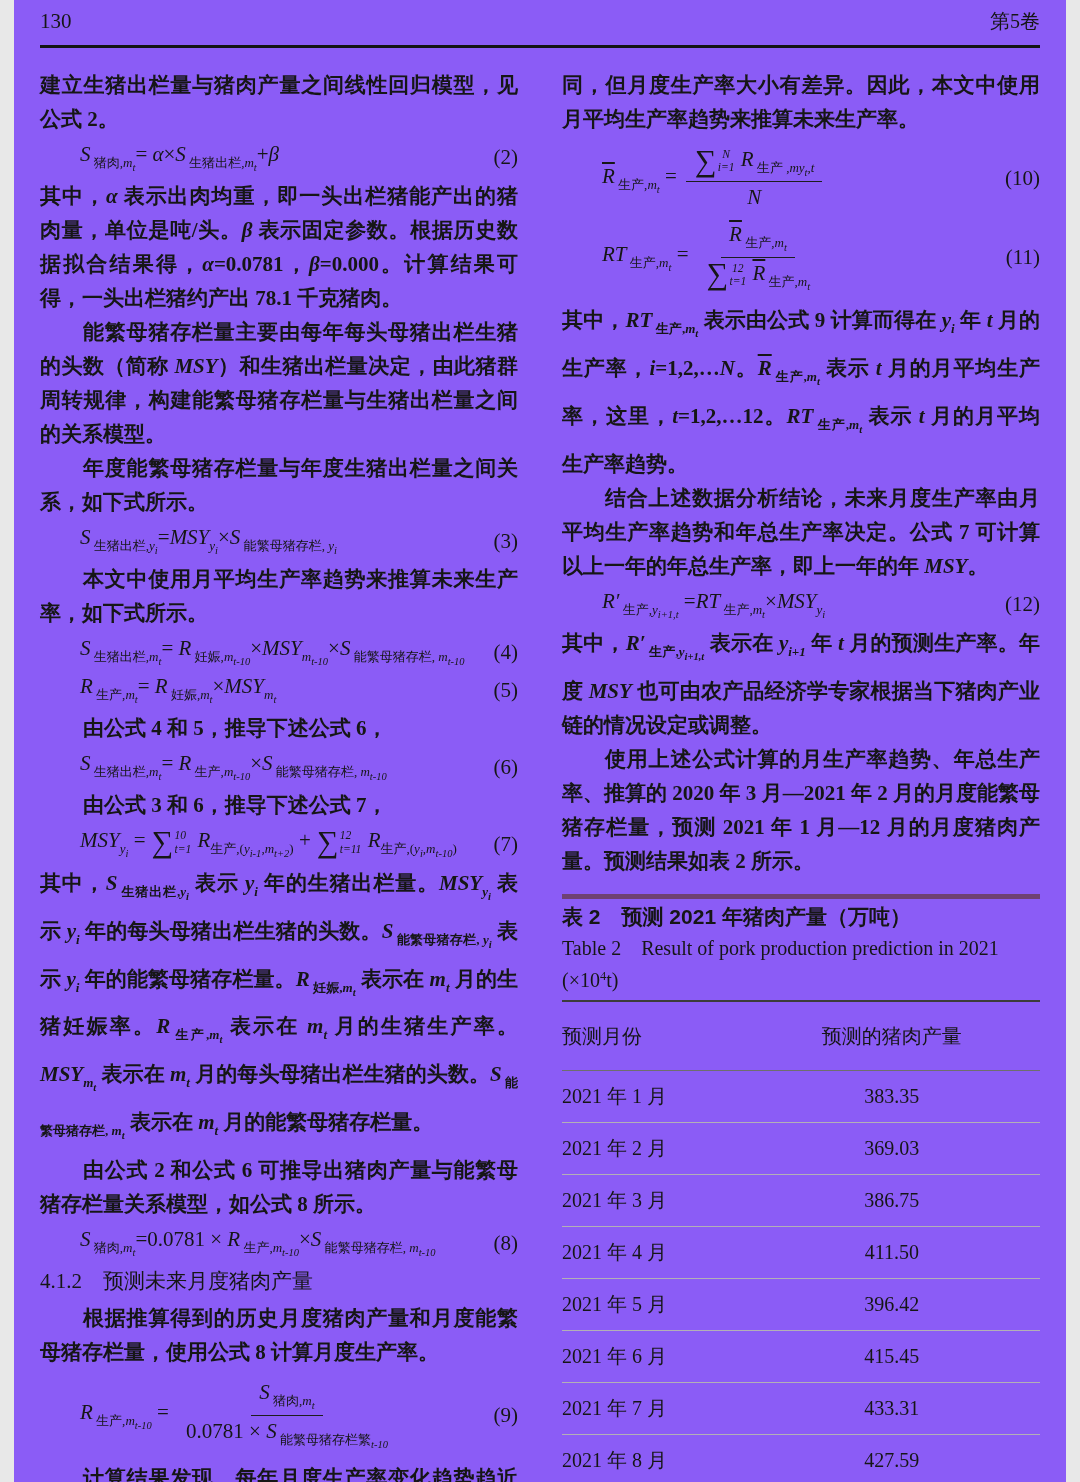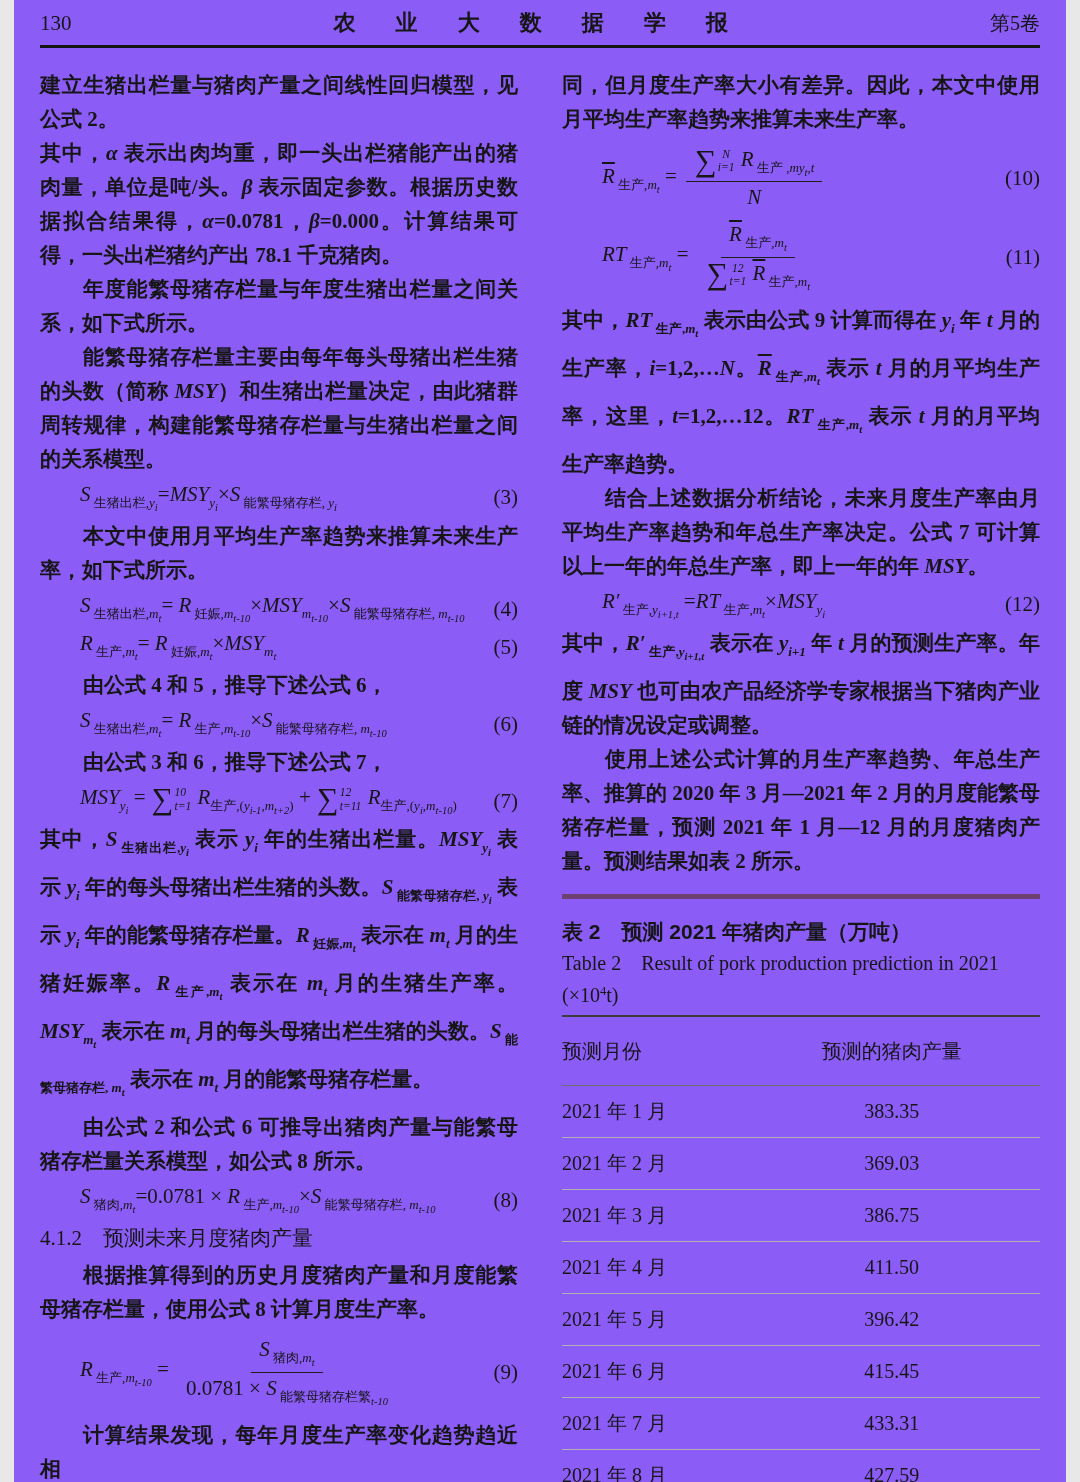--- a/index.html
+++ b/index.html
@@ -42,54 +42,57 @@
   .tk-fnum{border-bottom:1.5px solid #1d1d1d;padding:0 8px 1px 8px;}
   .tk-fden{padding:1px 8px 0 8px;}
   .tk-sum{display:inline-flex;align-items:center;vertical-align:middle;margin:0 1px;}
   .tk-sigma{font-size:145%;line-height:0.95;}
   .tk-lims{display:inline-flex;flex-direction:column;justify-content:center;
     font-size:55%;line-height:1.15;font-style:italic;margin-left:1px;}
   
   .tablewrap{margin-top:16px;}
   .tbar-top{height:5px;background:var(--accent);}
   .tcap-zh{font-family:"Liberation Sans","DejaVu Sans",sans-serif;font-weight:700;
-    font-size:21px;line-height:30px;margin-top:18px;text-align:left;}
+    font-size:21px;line-height:30px;margin-top:3px;text-align:left;}
   .tcap-en{font-size:20px;line-height:28px;margin:2px 0 6px 0;text-align:left;}
   table.t2{width:100%;border-collapse:collapse;font-size:20px;}
   table.t2 thead tr{border-top:2px solid #3c3c3c;border-bottom:1px solid #6e6e6e;}
   table.t2 th{font-weight:400;padding:17px 0;}
   table.t2 th.th-month{text-align:left;width:38%;}
   table.t2 th.th-val{text-align:center;width:62%;}
   table.t2 tbody tr{border-bottom:1px solid #b3b0b6;}
   table.t2 tbody tr:last-child{border-bottom:none;}
   table.t2 td{padding:8.5px 0;}
   table.t2 td.td-month{text-align:left;}
   table.t2 td.td-val{text-align:center;}
 </style>
 </head>
 <body>
 
 <div class="page">
 
   <header class="hdr">
     <span class="hdr-page">130</span>
-    <span class="hdr-title">农 业 大 数 据 学 报</span>
     <span class="hdr-vol">第5卷</span>
   </header>
   <div class="hdr-rule"></div>
 
   <div class="cols">
 
     <div class="col">
       <p class="para">建立生猪出栏量与猪肉产量之间线性回归模型，见公式 2。</p>
 
+      <div class="formula">
+        <span class="fx"><span class="tk-v">S</span><span class="tk-s"> 猪肉,</span><span class="tk-sv">m</span><span class="tk-ss">t</span><span class="tk-n">= </span><span class="tk-v">α</span><span class="tk-n">×</span><span class="tk-v">S</span><span class="tk-s"> 生猪出栏,</span><span class="tk-sv">m</span><span class="tk-ss">t</span><span class="tk-n">+</span><span class="tk-v">β</span></span>
+        <span class="fnum">(2)</span>
+      </div>
 
       <p class="para"><span class="tk-n">其中，</span><span class="tk-v">α</span><span class="tk-n"> 表示出肉均重，即一头出栏猪能产出的猪肉量，单位是吨/头。</span><span class="tk-v">β</span><span class="tk-n"> 表示固定参数。根据历史数据拟合结果得，</span><span class="tk-v">α</span><span class="tk-n">=0.0781，</span><span class="tk-v">β</span><span class="tk-n">=0.000。计算结果可得，一头出栏猪约产出 78.1 千克猪肉。</span></p>
+      <p class="para ind"><span class="tk-n">能繁母猪存栏量主要由每年每头母猪出栏生猪的头数（简称 </span><span class="tk-v">MSY</span><span class="tk-n">）和生猪出栏量决定，由此猪群周转规律，构建能繁母猪存栏量与生猪出栏量之间的关系模型。</span></p>
       <p class="para ind">年度能繁母猪存栏量与年度生猪出栏量之间关系，如下式所示。</p>
-      <p class="para ind"><span class="tk-n">能繁母猪存栏量主要由每年每头母猪出栏生猪的头数（简称 </span><span class="tk-v">MSY</span><span class="tk-n">）和生猪出栏量决定，由此猪群周转规律，构建能繁母猪存栏量与生猪出栏量之间的关系模型。</span></p>
 
       <div class="formula">
         <span class="fx"><span class="tk-v">S</span><span class="tk-s"> 生猪出栏,</span><span class="tk-sv">y</span><span class="tk-ss">i</span><span class="tk-n">=</span><span class="tk-v">MSY</span><span class="tk-sv">y</span><span class="tk-ss">i</span><span class="tk-n">×</span><span class="tk-v">S</span><span class="tk-s"> 能繁母猪存栏, </span><span class="tk-sv">y</span><span class="tk-ss">i</span></span>
         <span class="fnum">(3)</span>
       </div>
 
       <p class="para ind">本文中使用月平均生产率趋势来推算未来生产率，如下式所示。</p>
 
       <div class="formula">
         <span class="fx"><span class="tk-v">S</span><span class="tk-s"> 生猪出栏,</span><span class="tk-sv">m</span><span class="tk-ss">t</span><span class="tk-n">= </span><span class="tk-v">R</span><span class="tk-s"> 妊娠,</span><span class="tk-sv">m</span><span class="tk-ss">t-10</span><span class="tk-n">×</span><span class="tk-v">MSY</span><span class="tk-sv">m</span><span class="tk-ss">t-10</span><span class="tk-n">×</span><span class="tk-v">S</span><span class="tk-s"> 能繁母猪存栏, </span><span class="tk-sv">m</span><span class="tk-ss">t-10</span></span>

